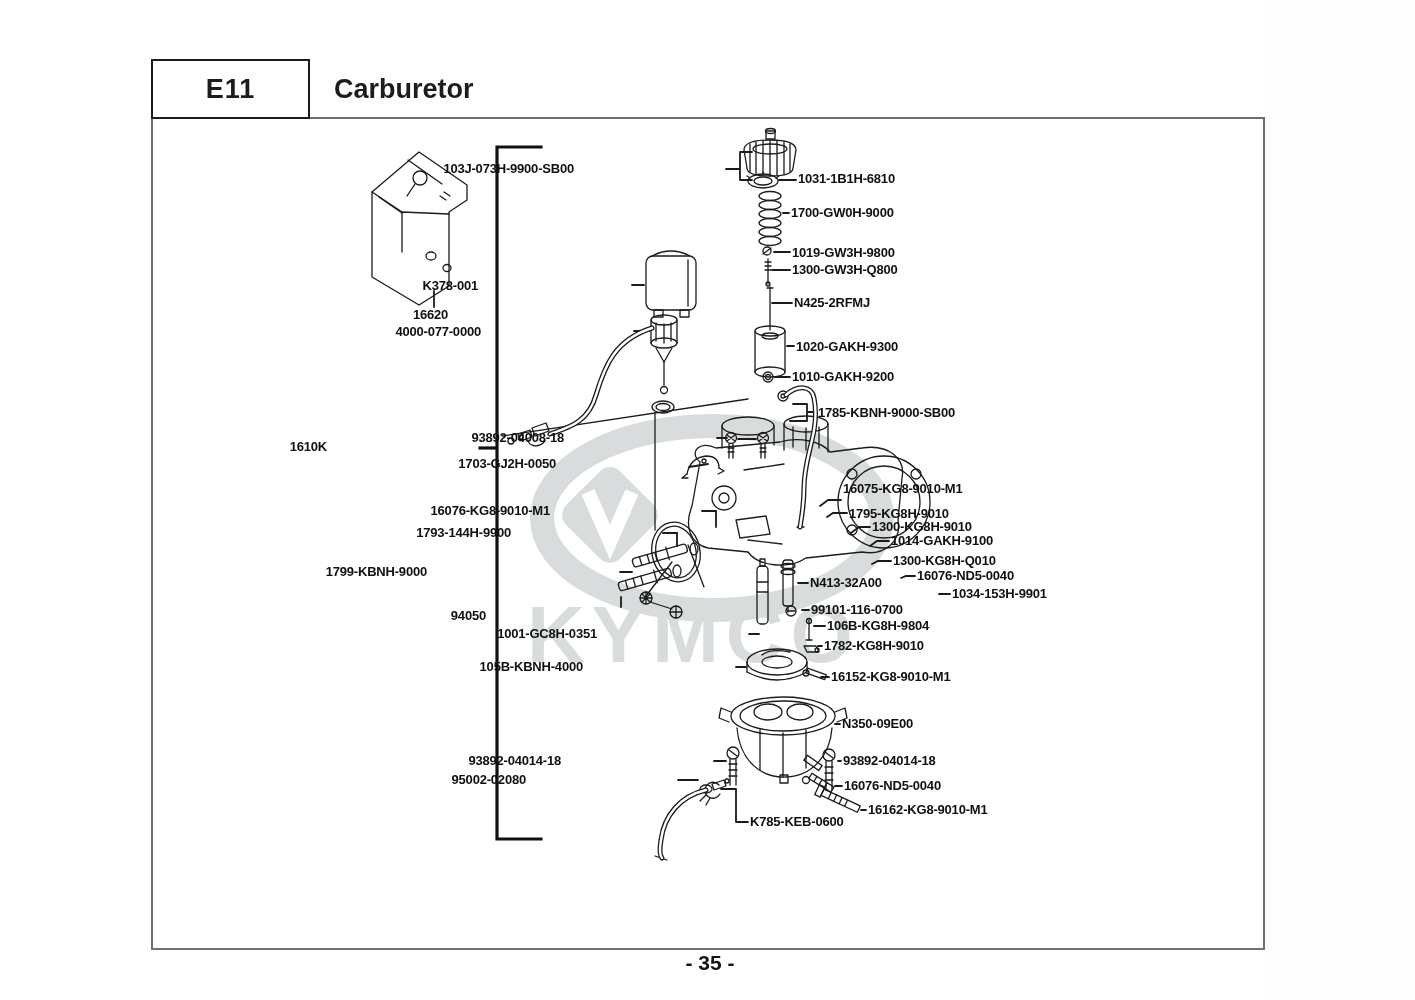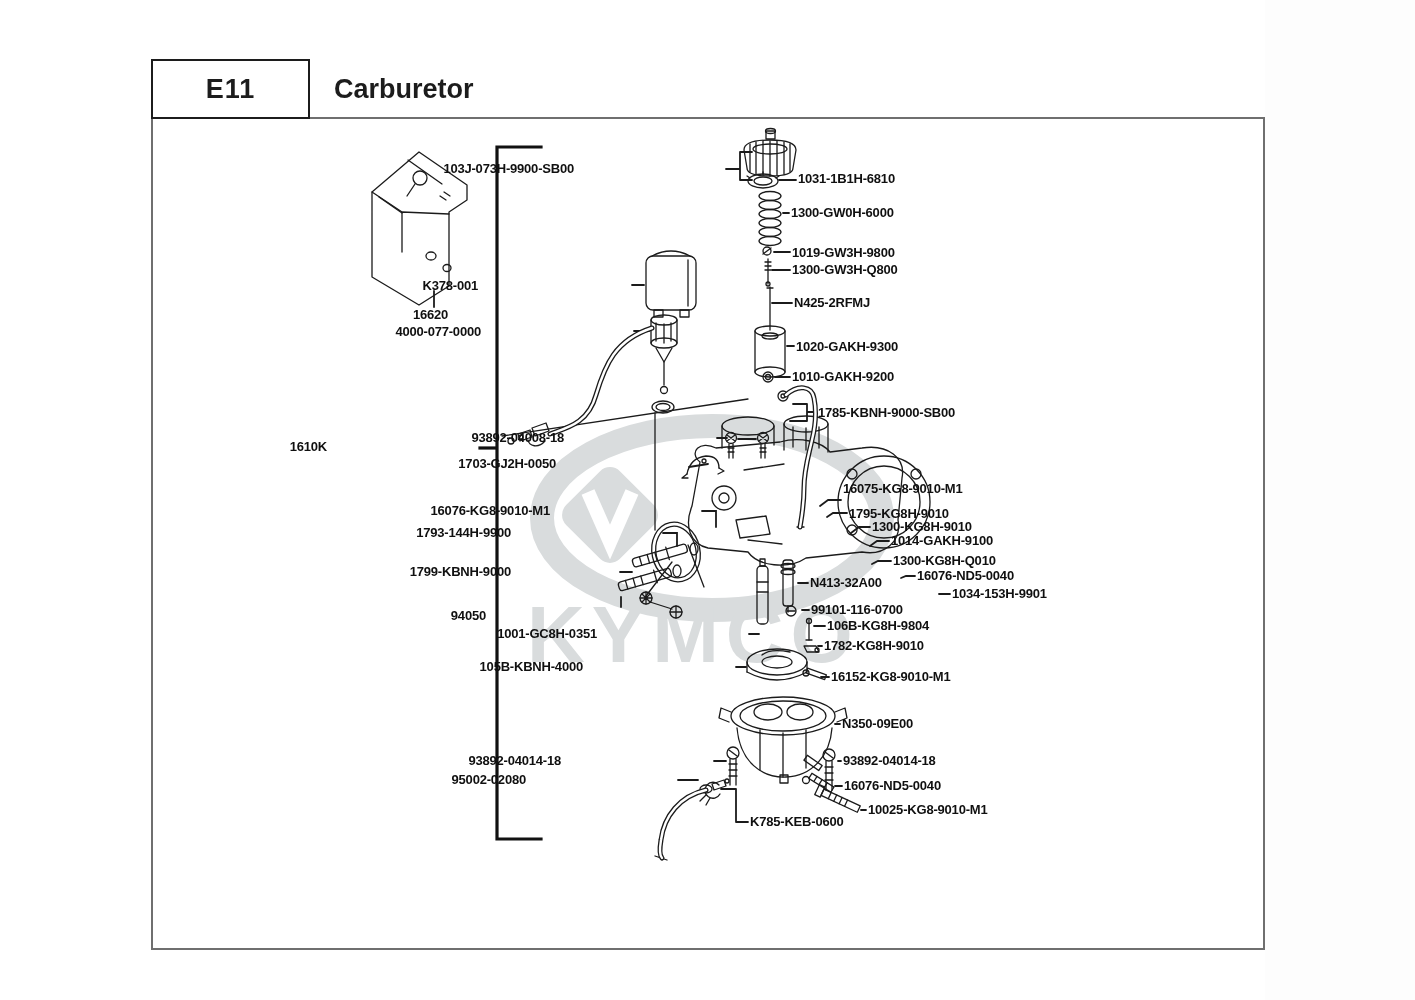--- a/index.html
+++ b/index.html
@@ -287,53 +287,54 @@
       <path class="tubeO" d="M786,395 C798,384 812,386 814,398 C816,408 816,424 812,440 C808,458 804,470 804,488 C804,505 802,515 800,527"></path>
       <path class="tubeI" d="M786,395 C798,384 812,386 814,398 C816,408 816,424 812,440 C808,458 804,470 804,488 C804,505 802,515 800,527"></path>
       <path class="tubeO" d="M706,790 C680,796 664,816 661,840 C659,852 660,856 662,858"></path>
       <path class="tubeI" d="M706,790 C680,796 664,816 661,840 C659,852 660,856 662,858"></path>
     </g>
   </svg>
 
   <div>
     <div class="lbl r" style="right:691px;top:162px">103J-073H-9900-SB00</div>
     <div class="lbl" style="left:798px;top:172px">1031-1B1H-6810</div>
-    <div class="lbl" style="left:791px;top:206px">1300-GW0H-6000</div>
+    <div class="lbl" style="left:791px;top:206px">1700-GW0H-9000</div>
     <div class="lbl" style="left:792px;top:246px">1019-GW3H-9800</div>
     <div class="lbl" style="left:792px;top:263px">1300-GW3H-Q800</div>
     <div class="lbl" style="left:794px;top:296px">N425-2RFMJ</div>
     <div class="lbl r" style="right:787px;top:279px">K378-001</div>
     <div class="lbl r" style="right:784px;top:325px">4000-077-0000</div>
     <div class="lbl" style="left:796px;top:340px">1020-GAKH-9300</div>
     <div class="lbl" style="left:792px;top:370px">1010-GAKH-9200</div>
     <div class="lbl" style="left:818px;top:406px">1785-KBNH-9000-SB00</div>
     <div class="lbl r" style="right:701px;top:431px">93892-04008-18</div>
     <div class="lbl r" style="right:709px;top:457px">1703-GJ2H-0050</div>
     <div class="lbl r" style="right:715px;top:504px">16076-KG8-9010-M1</div>
     <div class="lbl" style="left:843px;top:482px">16075-KG8-9010-M1</div>
     <div class="lbl" style="left:849px;top:507px">1795-KG8H-9010</div>
     <div class="lbl" style="left:872px;top:520px">1300-KG8H-9010</div>
     <div class="lbl" style="left:891px;top:534px">1014-GAKH-9100</div>
     <div class="lbl" style="left:893px;top:554px">1300-KG8H-Q010</div>
     <div class="lbl" style="left:917px;top:569px">16076-ND5-0040</div>
     <div class="lbl" style="left:952px;top:587px">1034-153H-9901</div>
     <div class="lbl r" style="right:754px;top:526px">1793-144H-9900</div>
-    <div class="lbl r" style="right:754px;top:565px">1799-KBNH-9000</div>
+    <div class="lbl r" style="right:838px;top:565px">1799-KBNH-9000</div>
     <div class="lbl" style="left:810px;top:576px">N413-32A00</div>
     <div class="lbl" style="left:811px;top:603px">99101-116-0700</div>
     <div class="lbl r" style="right:779px;top:609px">94050</div>
     <div class="lbl r" style="right:668px;top:627px">1001-GC8H-0351</div>
     <div class="lbl" style="left:827px;top:619px">106B-KG8H-9804</div>
     <div class="lbl" style="left:824px;top:639px">1782-KG8H-9010</div>
     <div class="lbl r" style="right:682px;top:660px">105B-KBNH-4000</div>
     <div class="lbl" style="left:831px;top:670px">16152-KG8-9010-M1</div>
     <div class="lbl" style="left:842px;top:717px">N350-09E00</div>
     <div class="lbl r" style="right:704px;top:754px">93892-04014-18</div>
     <div class="lbl" style="left:843px;top:754px">93892-04014-18</div>
     <div class="lbl r" style="right:739px;top:773px">95002-02080</div>
     <div class="lbl" style="left:844px;top:779px">16076-ND5-0040</div>
     <div class="lbl" style="left:750px;top:815px">K785-KEB-0600</div>
-    <div class="lbl" style="left:868px;top:803px">10025-KG8-9010-M1</div>
+    <div class="lbl" style="left:868px;top:803px">16162-KG8-9010-M1</div>
     <div class="lbl" style="left:413px;top:308px">16620</div>
     <div class="lbl r" style="right:938px;top:440px">1610K</div>
   </div>
 
+  <div class="footer">- 35 -</div>
 </div>
 
 </body></html>

